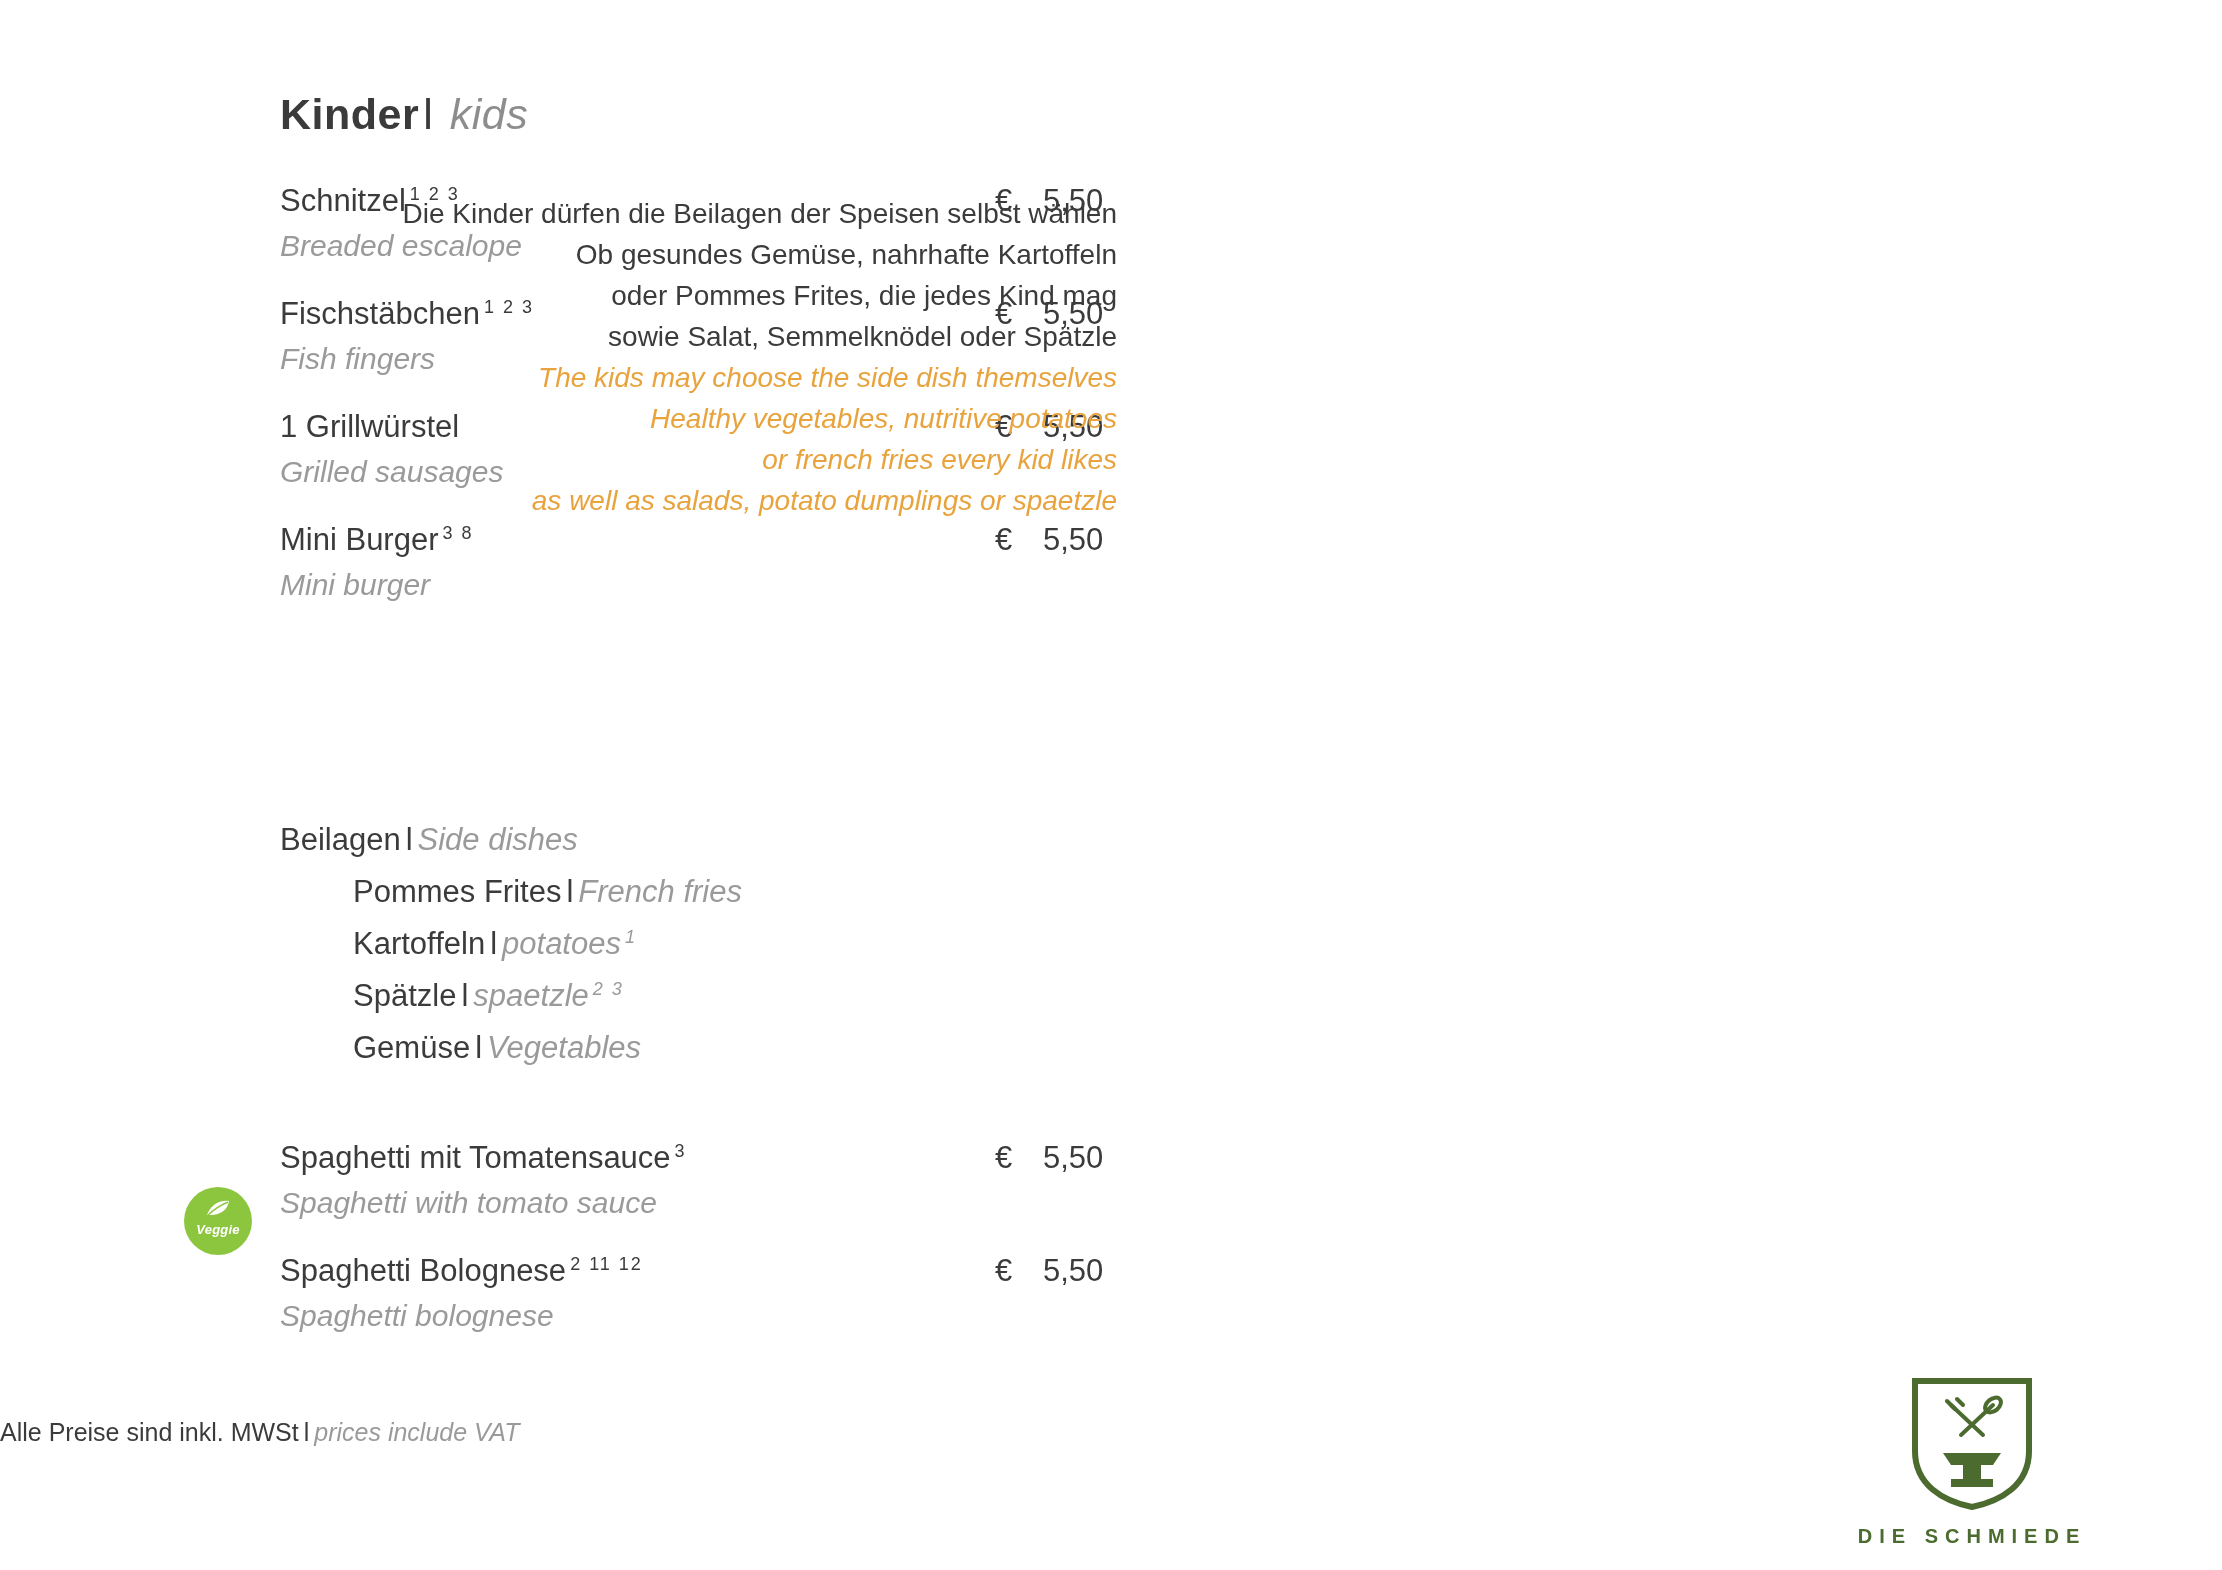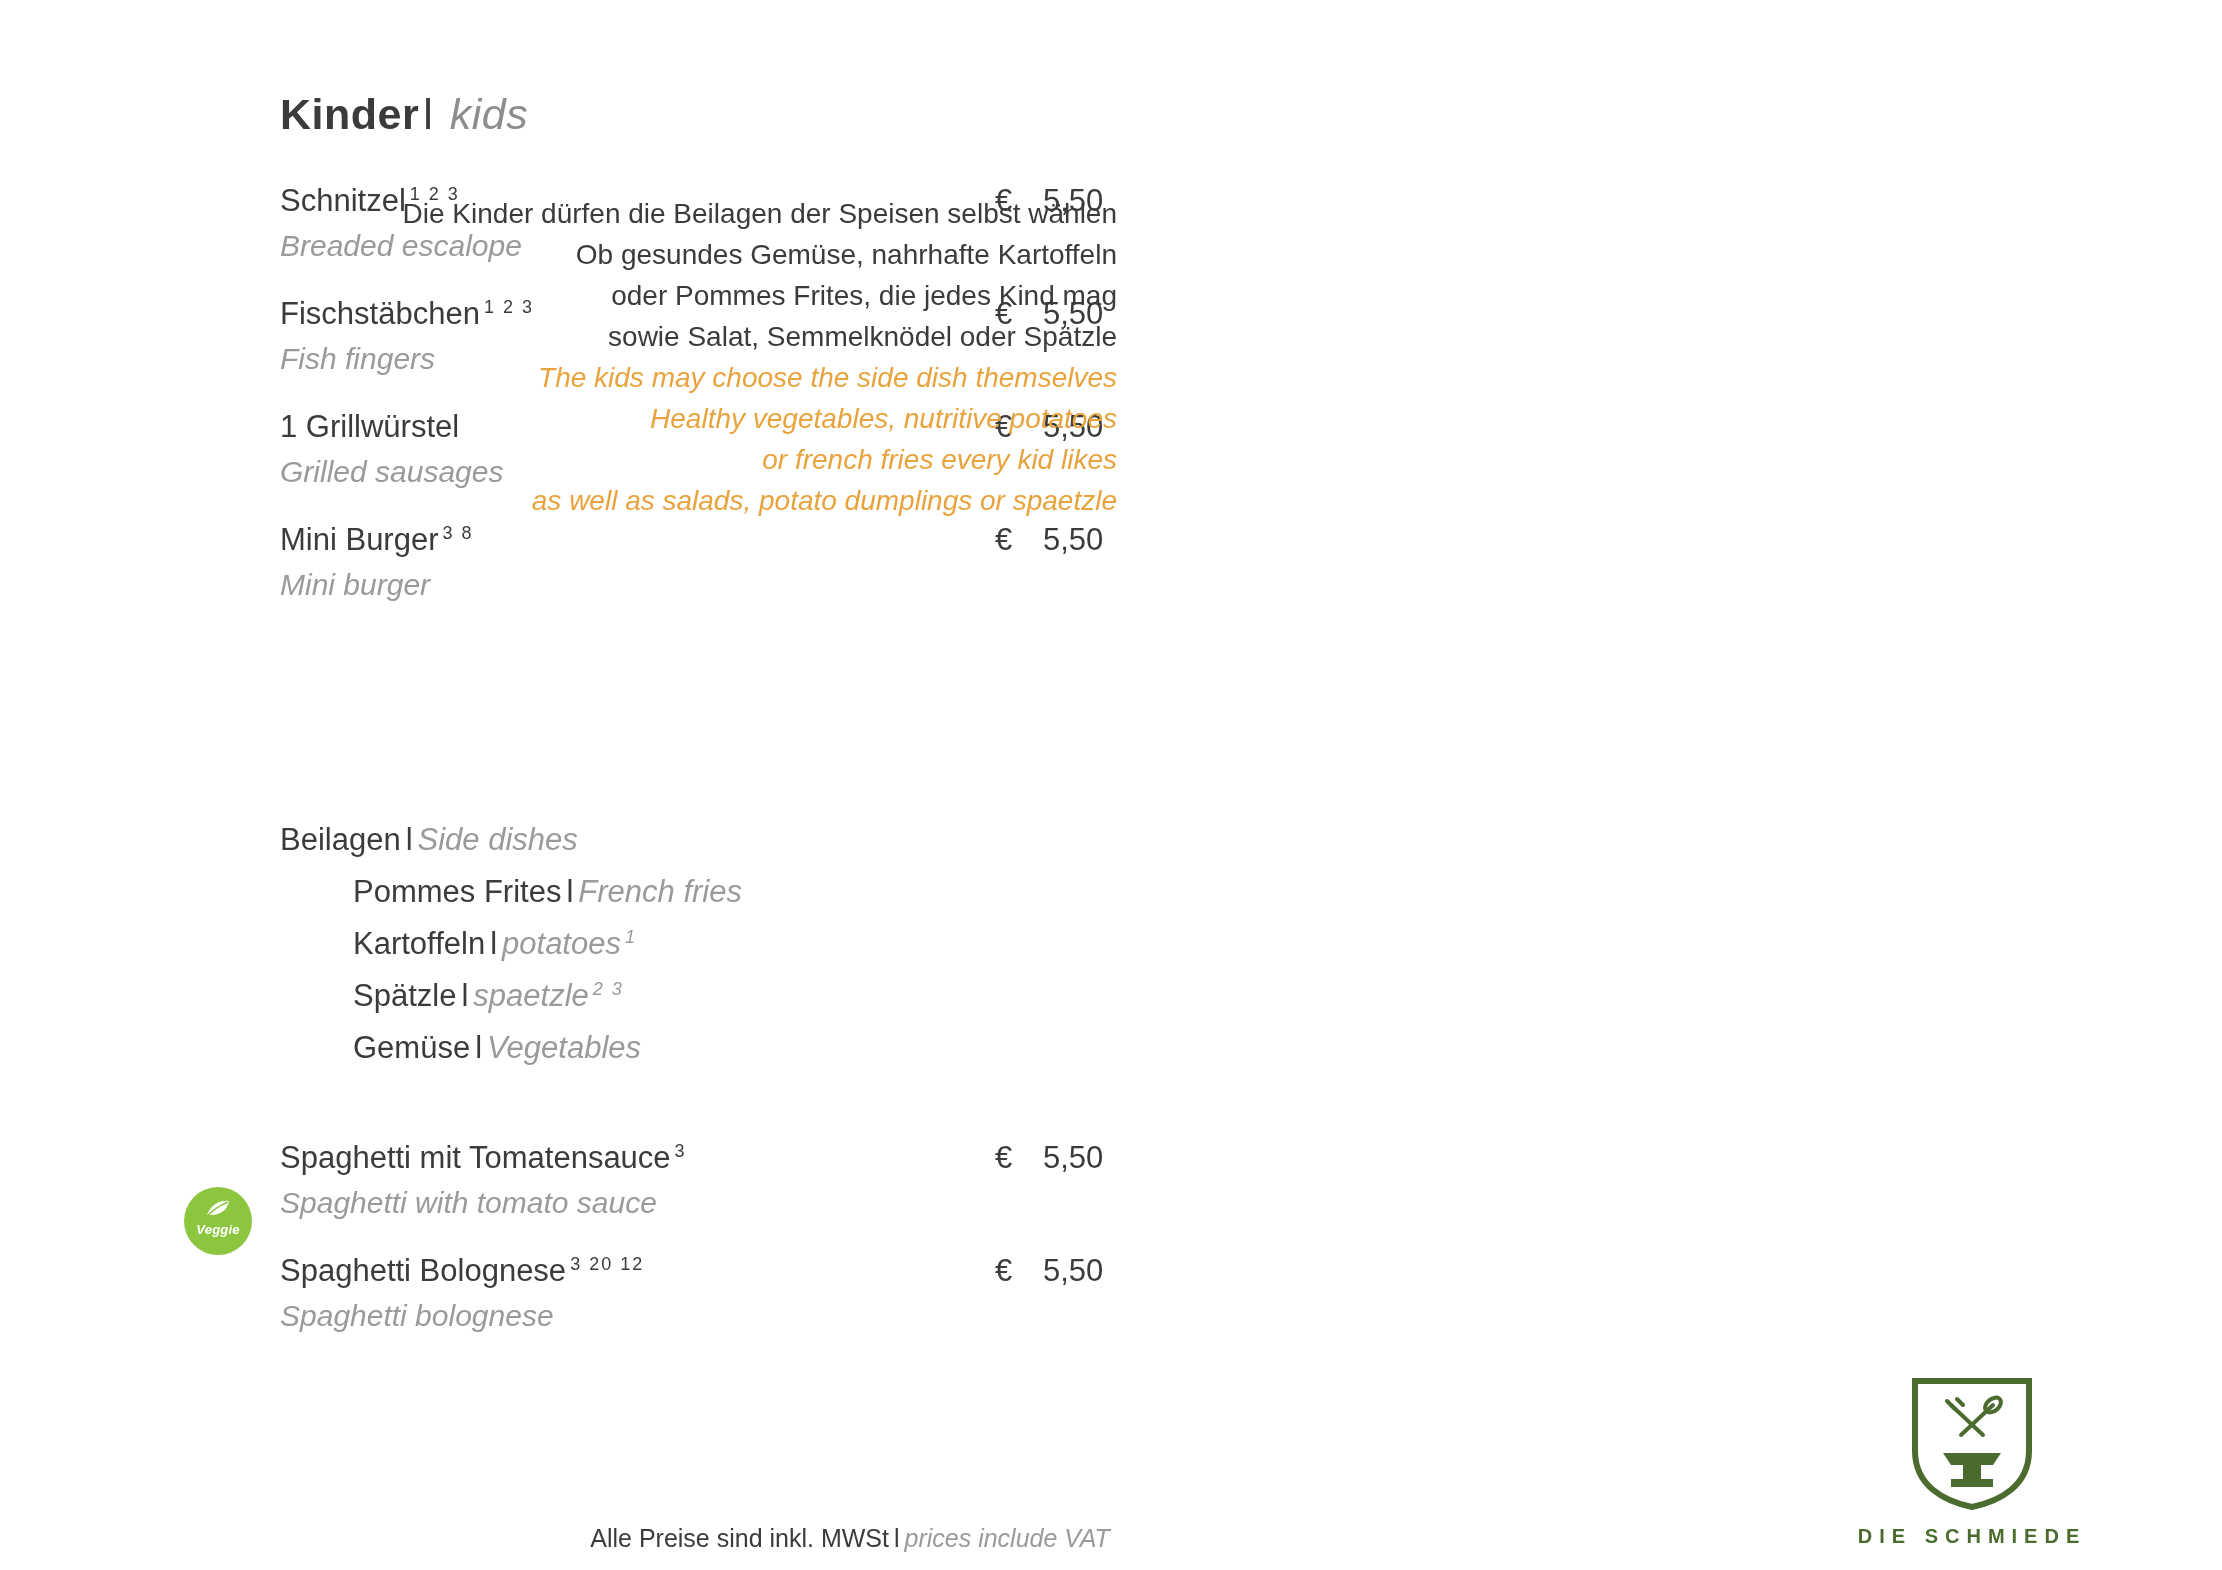--- a/index.html
+++ b/index.html
@@ -183,23 +183,22 @@
     bottom: 18px;
     left: 0;
     width: 100%;
     text-align: center;
   }
 
   
   .footer {
     position: absolute;
     left: 0;
-    top: 1524px;
+    top: 1418px;
     width: 1700px;
-    text-align: center;
     font-size: 25px;
     white-space: nowrap;
   }
   .footer .de { color: #3b3b3b; }
   .footer .bar { color: #3b3b3b; padding: 0 5px; }
   .footer .en { font-style: italic; color: #9a9a9a; }
 
   
   .logo {
     position: absolute;
@@ -315,21 +314,21 @@
           <span class="cur">€</span>
           <span>5,50</span>
         </div>
       </div>
       <div class="item-en">Spaghetti with tomato sauce</div>
     </div>
 
     <div class="item">
       <div class="item-row">
         <div class="item-name">
-          <span>Spaghetti Bolognese</span><span class="allergens">3 20 12</span>
+          <span>Spaghetti Bolognese</span><span class="allergens">2 11 12</span>
         </div>
         <div class="price">
           <span class="cur">€</span>
           <span>5,50</span>
         </div>
       </div>
       <div class="item-en">Spaghetti bolognese</div>
     </div>
 
   </div>

